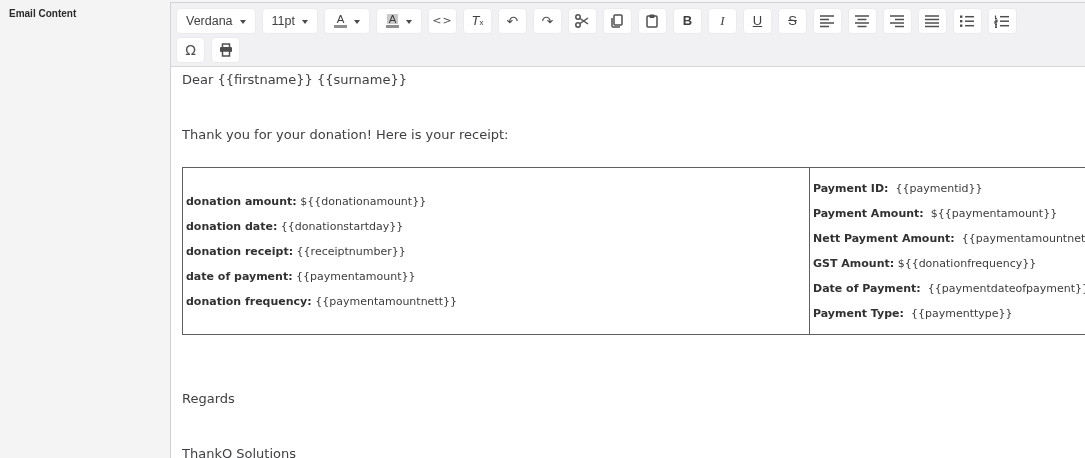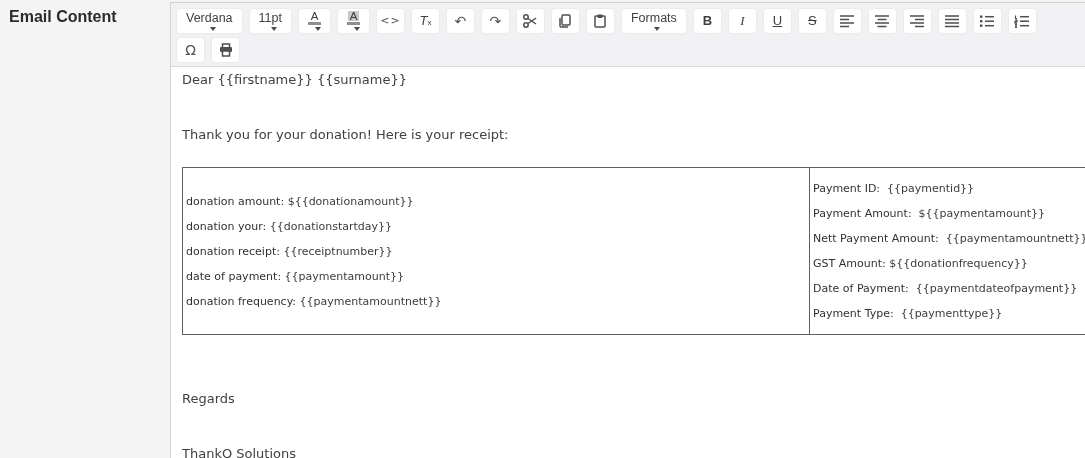--- a/index.html
+++ b/index.html
@@ -4,37 +4,37 @@
 <style>
   * { box-sizing: border-box; margin: 0; padding: 0; }
   html,body { width:1085px; height:458px; overflow:hidden; }
   body {
     background:#f4f4f5;
     font-family:"Liberation Sans","DejaVu Sans",sans-serif;
     position:relative;
   }
   .field-label {
     position:absolute; left:9px; top:8px;
-    font-size:16px; font-weight:bold; color:#2b2b2b;
+    font-size:10px; font-weight:bold; color:#2b2b2b;
   }
   .editor {
     position:absolute; left:170px; top:2px; width:920px; height:456px;
     background:#fff; border:1px solid #d2d2d6; border-right:none; border-bottom:none;
   }
   .toolbar { background:#f1f1f3; padding:3px 5px 2px 5px; }
   .tb-row { display:flex; align-items:center; height:29px; }
   .tbtn {
     background:#fff; border:1px solid #ebebee; border-radius:4px;
     height:26px; display:inline-flex; align-items:center; justify-content:center;
     margin-right:6px; color:#404040; font-size:12.5px; cursor:default;
     flex:0 0 auto;
   }
   .tbtn.icon { width:29px; }
   .tbtn.letter { width:29px; font-size:13px; }
-  .tbtn.dd { padding:0 9px;flex-direction:column; }
+  .tbtn.dd { padding:0 9px; }
   .caret {
     display:inline-block; width:0; height:0; margin-left:7px; margin-top:2px;
     border-left:3.5px solid transparent; border-right:3.5px solid transparent;
     border-top:4px solid #4a4a4a;
   }
   .color-a { display:inline-flex; flex-direction:column; align-items:center; line-height:10px; }
   .color-a .a { font-size:11.5px; color:#3c3c3c; padding:0 2px; }
   .color-a .bar { width:13px; height:3px; background:#8f8f8f; margin-top:1px; }
   .color-a.hilite .a { background:#c9c9c9; }
   .tx-t { font-style:italic; font-size:13px; }
@@ -56,21 +56,21 @@
   .p-intro { margin-top:40px; }
   .receipt-table {
     margin-top:25px; border-collapse:collapse; width:940px; table-layout:fixed;
   }
   .receipt-table td {
     border:1px solid #606060; vertical-align:middle; padding:2px 3px;
     font-size:11px; line-height:13px; color:#3c3c3c;
   }
   .receipt-table td.c1 { width:627px; }
   .receipt-table p { margin:12px 0; white-space:pre-wrap; }
-  .receipt-table .lbl { font-weight:normal; color:#313131; }
+  .receipt-table .lbl { font-weight:bold; color:#313131; }
   .p-closing { margin-top:56px; }
   .p-signature { margin-top:40px; }
 </style>
 </head>
 <body>
 
 <div class="field-label">Email Content</div>
 
 <div class="editor">
   <div class="toolbar">
@@ -124,24 +124,20 @@
         <svg class="ic" width="16" height="16" viewBox="0 0 16 16">
           <rect x="5" y="2" width="8" height="10" rx="1"></rect>
           <path d="M3 5 v8 a1 1 0 0 0 1 1 h7"></path>
         </svg>
       </div>
       <div class="tbtn icon">
         <svg class="ic" width="16" height="16" viewBox="0 0 16 16">
           <rect x="3" y="3" width="10" height="11" rx="1"></rect>
           <rect class="f" x="5.5" y="1.5" width="5" height="3.5" rx="0.8"></rect>
         </svg>
-      </div>
-      <div class="tbtn dd">
-        <span>Formats</span>
-          <span class="caret"></span>
       </div>
       <div class="tbtn letter b">
           <span>B</span>
         </div>
       <div class="tbtn letter i">
           <span>I</span>
         </div>
       <div class="tbtn letter u">
           <span>U</span>
         </div>
@@ -209,21 +205,21 @@
 
   <div class="content">
     <p class="p-greeting">Dear {{firstname}} {{surname}}</p>
     <p class="p-intro">Thank you for your donation! Here is your receipt:</p>
 
     <table class="receipt-table">
       <tbody>
           <tr>
         <td class="c1">
           <p><span class="lbl">donation amount:</span><span> ${{donationamount}}</span></p>
-          <p><span class="lbl">donation your:</span><span> {{donationstartday}}</span></p>
+          <p><span class="lbl">donation date:</span><span> {{donationstartday}}</span></p>
           <p><span class="lbl">donation receipt:</span><span> {{receiptnumber}}</span></p>
           <p><span class="lbl">date of payment:</span><span> {{paymentamount}}</span></p>
           <p><span class="lbl">donation frequency:</span><span> {{paymentamountnett}}</span></p>
         </td>
         <td class="c2">
           <p><span class="lbl">Payment ID:</span><span>  {{paymentid}}</span></p>
           <p><span class="lbl">Payment Amount:</span><span>  ${{paymentamount}}</span></p>
           <p><span class="lbl">Nett Payment Amount:</span><span>  {{paymentamountnett}}</span></p>
           <p><span class="lbl">GST Amount:</span><span> ${{donationfrequency}}</span></p>
           <p><span class="lbl">Date of Payment:</span><span>  {{paymentdateofpayment}}</span></p>

